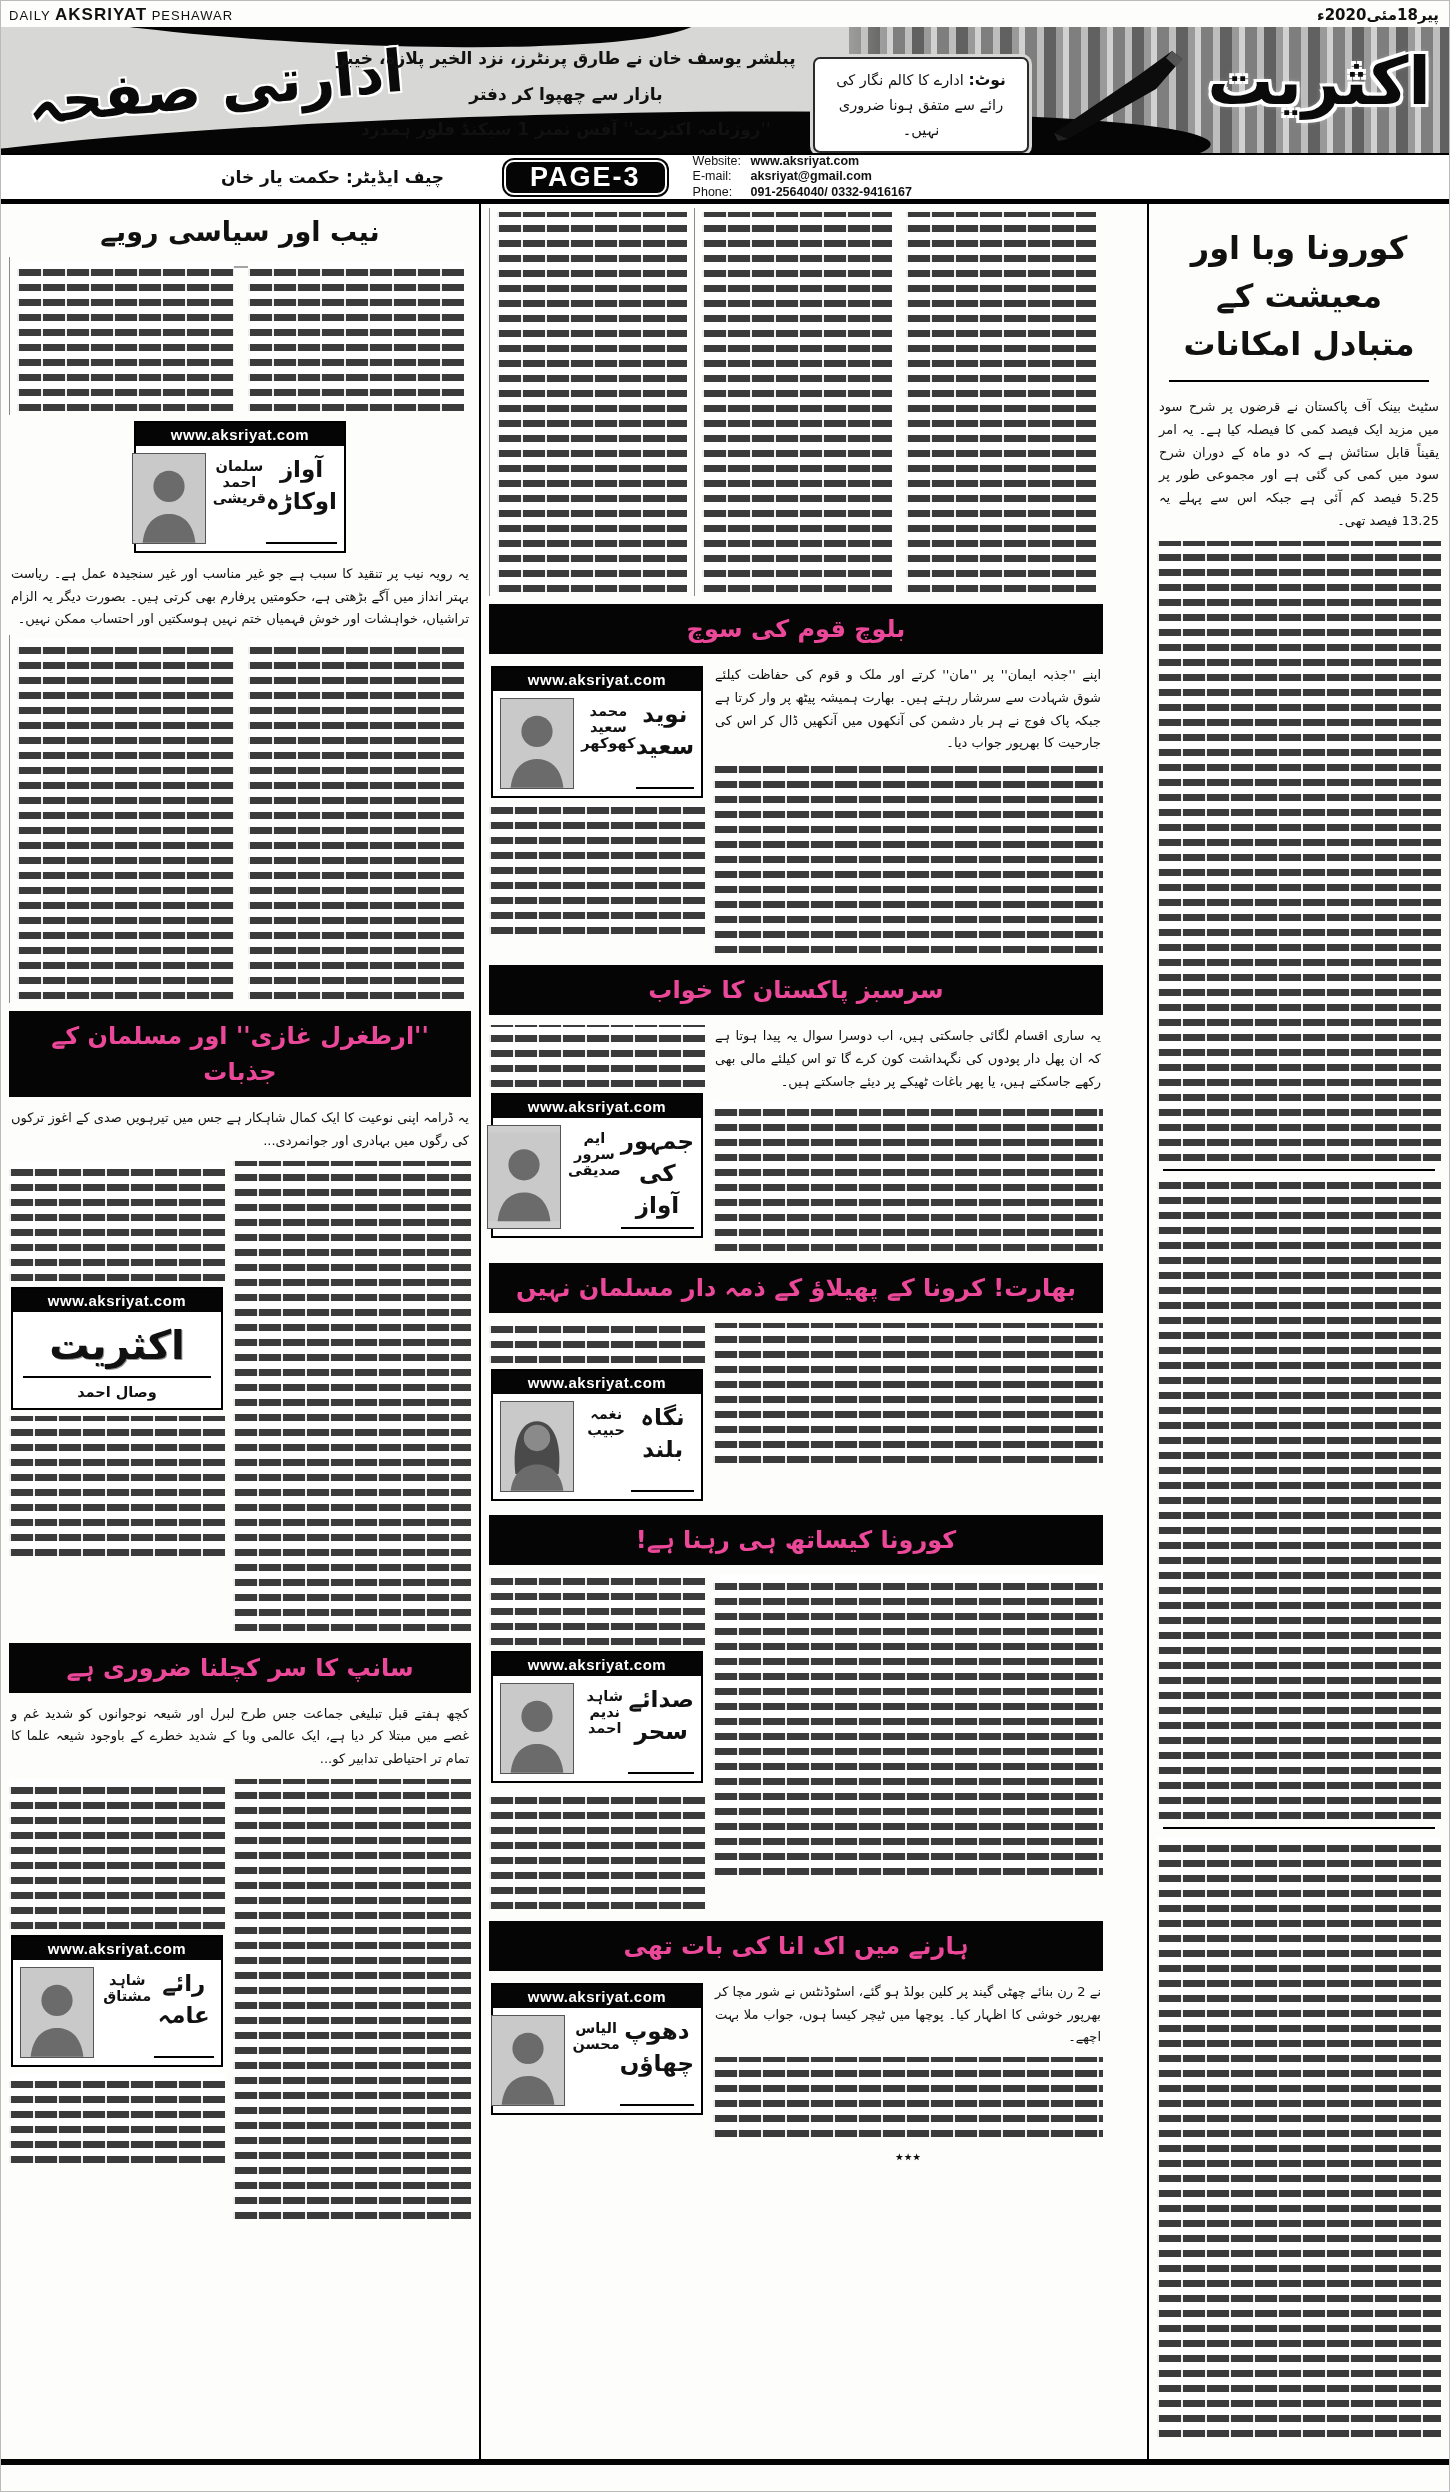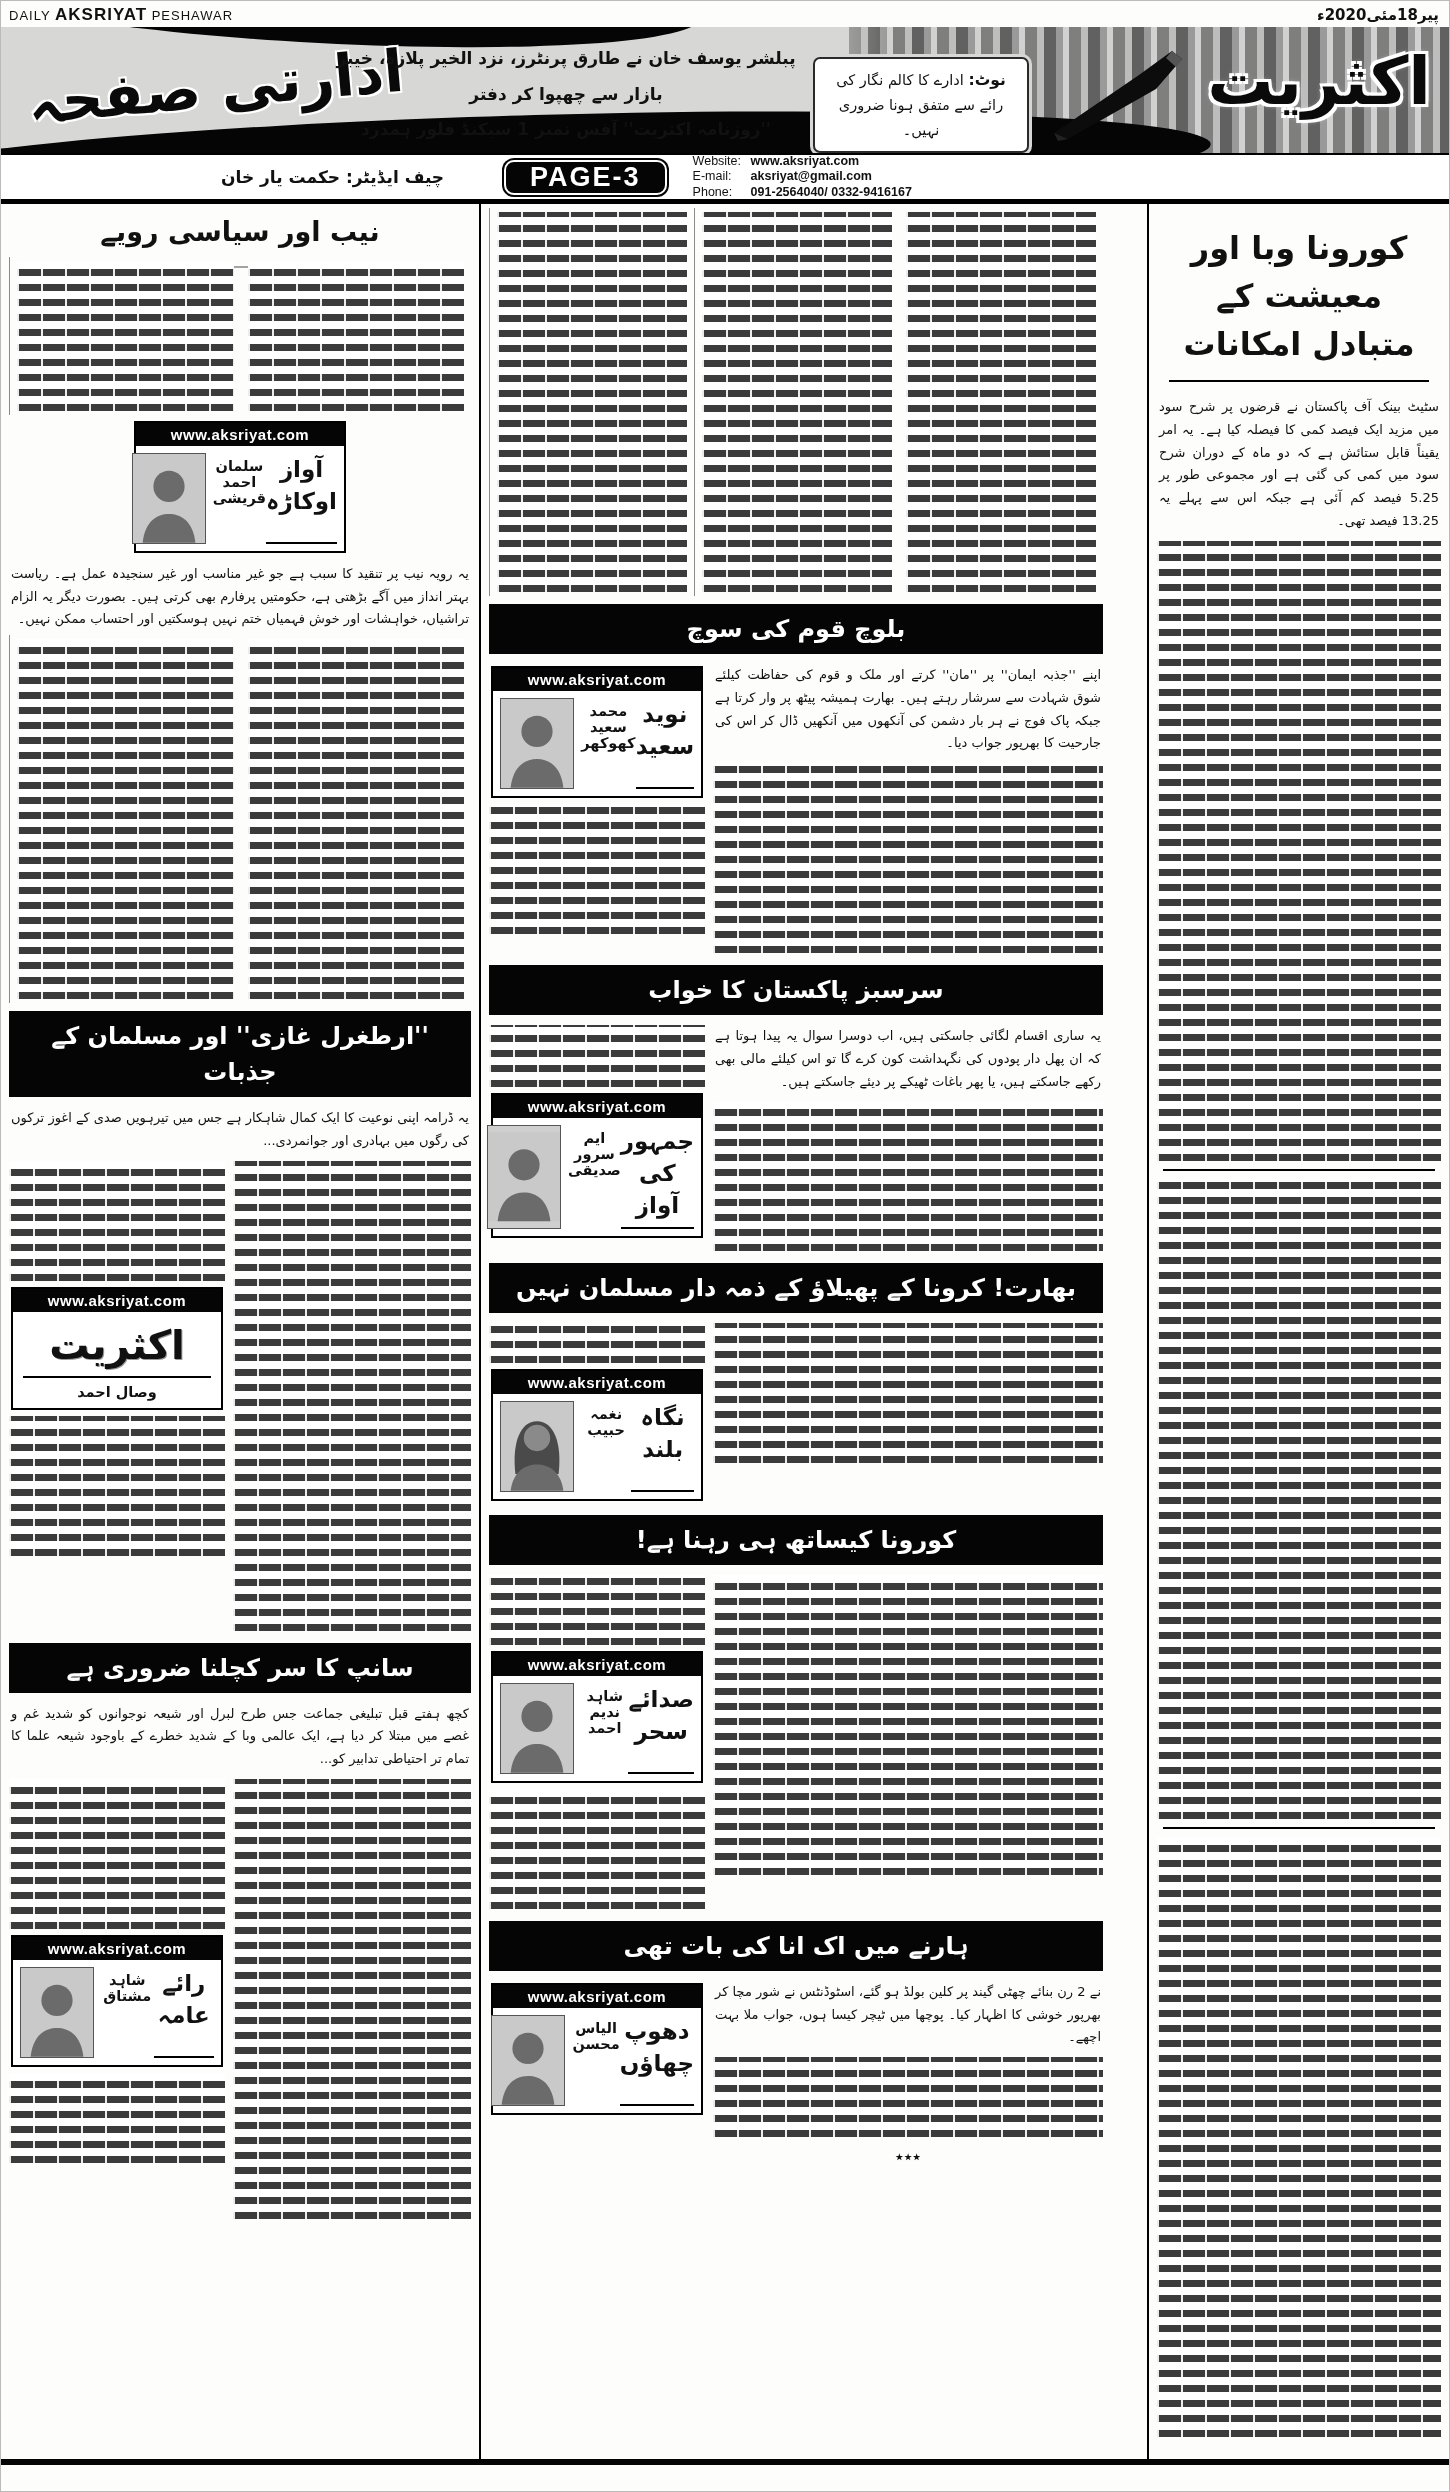--- a/index.html
+++ b/index.html
@@ -40,21 +40,21 @@
 
   
   .content { display:flex; direction:rtl; border-top:5px solid #000; min-height:2260px; }
   .col-lead { width:302px; border-left:2px solid #000; padding:4px 8px;margin-left:36px; }
   .col-mid  { width:632px; border-left:2px solid #000; padding:4px 8px; }
   .col-left { flex:1; padding:4px 8px; }
 
   .lead-head { font-size:32px; font-weight:bold; text-align:center; direction:rtl; padding:16px 4px 10px; line-height:1.5; }
   .lead-rule { border-top:2px solid #000; margin:2px 12px 10px; }
 
-  .bar-head { background:#050505; color:#ffffff; text-align:center; direction:rtl; font-weight:bold; font-size:24px; padding:7px 4px; margin:8px 0 6px; line-height:1.5; }
+  .bar-head { background:#050505; color:#ec4899; text-align:center; direction:rtl; font-weight:bold; font-size:24px; padding:7px 4px; margin:8px 0 6px; line-height:1.5; }
   .white-head { text-align:center; direction:rtl; font-weight:bold; font-size:27px; padding:8px 4px 2px; }
   .white-head span { border-bottom:2px solid #a3a3a3; padding:0 14px 19px; }
 
   .excerpt { direction:rtl; text-align:justify; font-size:13px; line-height:1.75; padding:4px 2px; }
 
   .tx { background:
       repeating-linear-gradient(90deg, rgba(255,255,255,.9) 0 2px, rgba(255,255,255,0) 2px 24px),
       repeating-linear-gradient(0deg, #3b3b3b 0 7px, #fff 7px 15px);
     margin:4px 0; }
   .cols { display:flex; }

